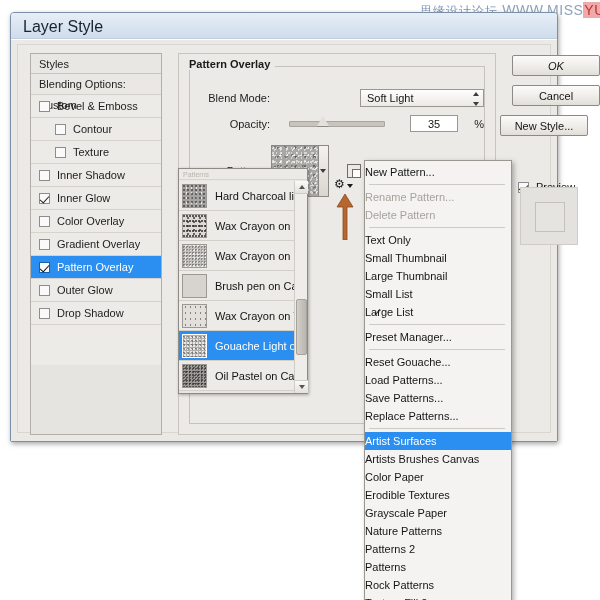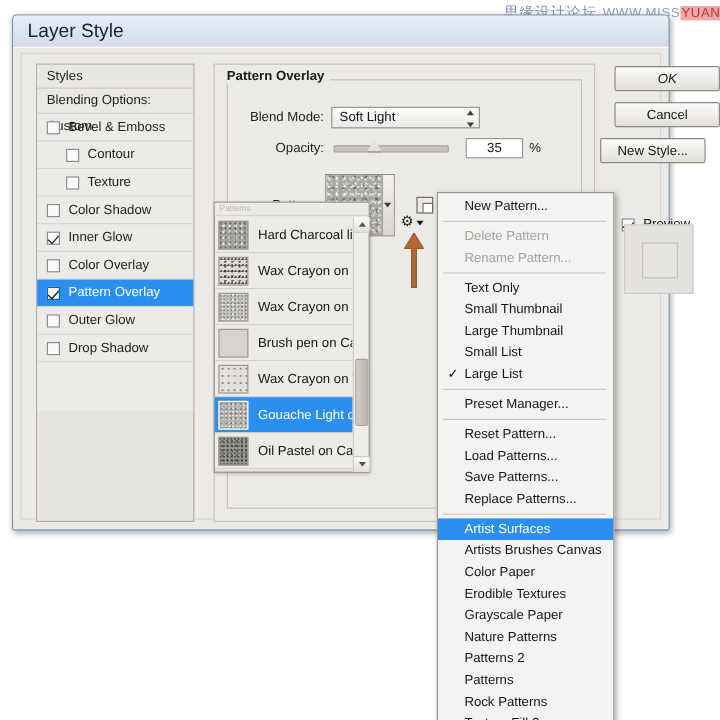--- a/index.html
+++ b/index.html
@@ -11,21 +11,21 @@
     overflow: hidden;
   }
   #root { position: relative; width: 600px; height: 600px; background: #fff; }
 
   
   .watermark {
     position: absolute; top: 2px; left: 420px;
     font-size: 12px; color: #7d93b3; letter-spacing: 1px;
     white-space: nowrap; user-select: none;
   }
-  .watermark .wm-en { font-size: 11px; color: #8fa3bd; letter-spacing: 0.5px; }
+  .watermark .wm-en { font-size: 14px; color: #8fa3bd; letter-spacing: 0.5px; }
   .watermark .wm-hl { background: #f0a8a8; color: #b33; padding: 0 1px; }
 
   
   .dialog {
     position: absolute; left: 10px; top: 12px;
     width: 548px; height: 430px;
     background: #eceae6;
     border: 1px solid #7a8fa8;
     border-radius: 4px 4px 2px 2px;
     box-shadow: 1px 2px 5px rgba(0,0,0,.35);
@@ -119,21 +119,21 @@
   .group-box {
     position: absolute; left: 10px; top: 12px; right: 10px; bottom: 10px;
     border: 1px solid #c6c2bc;
   }
   .group-label {
     position: absolute; left: 12px; top: -7px;
     font-size: 11px; font-weight: bold; color: #1a1a1a;
     background: #eceae6; padding: 0 4px;
   }
 
-  .field-row { position: absolute; display: flex; align-items: center; }
+  .field-row { position: absolute; display: flex; align-items: center; justify-content: space-between; }
   .field-label { font-size: 11px; color: #1d1d1d; text-align: right; }
 
   .combo {
     height: 18px;
     border: 1px solid #9a9690;
     background: linear-gradient(180deg,#fdfdfd,#eceae6);
     position: relative;
     font-size: 11px; color: #141414;
     line-height: 17px; padding-left: 6px;
   }
@@ -320,21 +320,20 @@
     width: 148px;
     background: #f4f3f1;
     border: 1px solid #9a9690;
     box-shadow: 2px 2px 5px rgba(0,0,0,.3);
     padding: 2px 0 3px 0;
     z-index: 40;
   }
   .mi {
     height: 18px; line-height: 18px;
     font-size: 11px; color: #151515;
-    padding-left: 22px;
     position: relative;
     white-space: nowrap;
   }
   .mi.disabled { color: #a6a29c; }
   .mi.selected { background: #2a8ff0; color: #ffffff; }
   .mi .tick {
     position: absolute; left: 8px; top: 0; font-size: 11px;
   }
   .msep { height: 1px; background: #cdc9c3; margin: 3px 6px 3px 4px; }
 
@@ -385,29 +384,33 @@
               <div class="style-row indent">
                 <span class="cb"></span>
                 <span>Contour</span>
               </div>
               <div class="style-row indent">
                 <span class="cb"></span>
                 <span>Texture</span>
               </div>
               <div class="style-row">
                 <span class="cb"></span>
-                <span>Color Shadow</span>
+                <span>Inner Shadow</span>
               </div>
               <div class="style-row">
                 <span class="cb checked"></span>
                 <span>Inner Glow</span>
               </div>
               <div class="style-row">
                 <span class="cb"></span>
                 <span>Color Overlay</span>
+              </div>
+              <div class="style-row">
+                <span class="cb"></span>
+                <span>Gradient Overlay</span>
               </div>
               <div class="style-row selected">
                 <span class="cb checked"></span>
                 <span>Pattern Overlay</span>
               </div>
               <div class="style-row">
                 <span class="cb"></span>
                 <span>Outer Glow</span>
               </div>
               <div class="style-row">
@@ -523,32 +526,32 @@
     <span class="gear-caret"></span>
   </div>
 
   <svg class="anno-arrow" viewBox="0 0 18 46">
     <polygon points="9,0 17,13 11,13 11,46 7,46 7,13 1,13" fill="#b5672f" stroke="#8a4a20" stroke-width="0.8"></polygon>
   </svg>
 
   <div class="ctxmenu" id="ctxmenu">
       <div class="mi"><span>New Pattern...</span></div>
       <div class="msep"></div>
+      <div class="mi disabled"><span>Rename Pattern...</span></div>
       <div class="mi disabled"><span>Delete Pattern</span></div>
-      <div class="mi disabled"><span>Rename Pattern...</span></div>
       <div class="msep"></div>
       <div class="mi"><span>Text Only</span></div>
       <div class="mi"><span>Small Thumbnail</span></div>
       <div class="mi"><span>Large Thumbnail</span></div>
       <div class="mi"><span>Small List</span></div>
       <div class="mi"><span class="tick">✓</span><span>Large List</span></div>
       <div class="msep"></div>
       <div class="mi"><span>Preset Manager...</span></div>
       <div class="msep"></div>
-      <div class="mi"><span>Reset Pattern...</span></div>
+      <div class="mi"><span>Reset Gouache...</span></div>
       <div class="mi"><span>Load Patterns...</span></div>
       <div class="mi"><span>Save Patterns...</span></div>
       <div class="mi"><span>Replace Patterns...</span></div>
       <div class="msep"></div>
       <div class="mi selected"><span>Artist Surfaces</span></div>
       <div class="mi"><span>Artists Brushes Canvas</span></div>
       <div class="mi"><span>Color Paper</span></div>
       <div class="mi"><span>Erodible Textures</span></div>
       <div class="mi"><span>Grayscale Paper</span></div>
       <div class="mi"><span>Nature Patterns</span></div>

